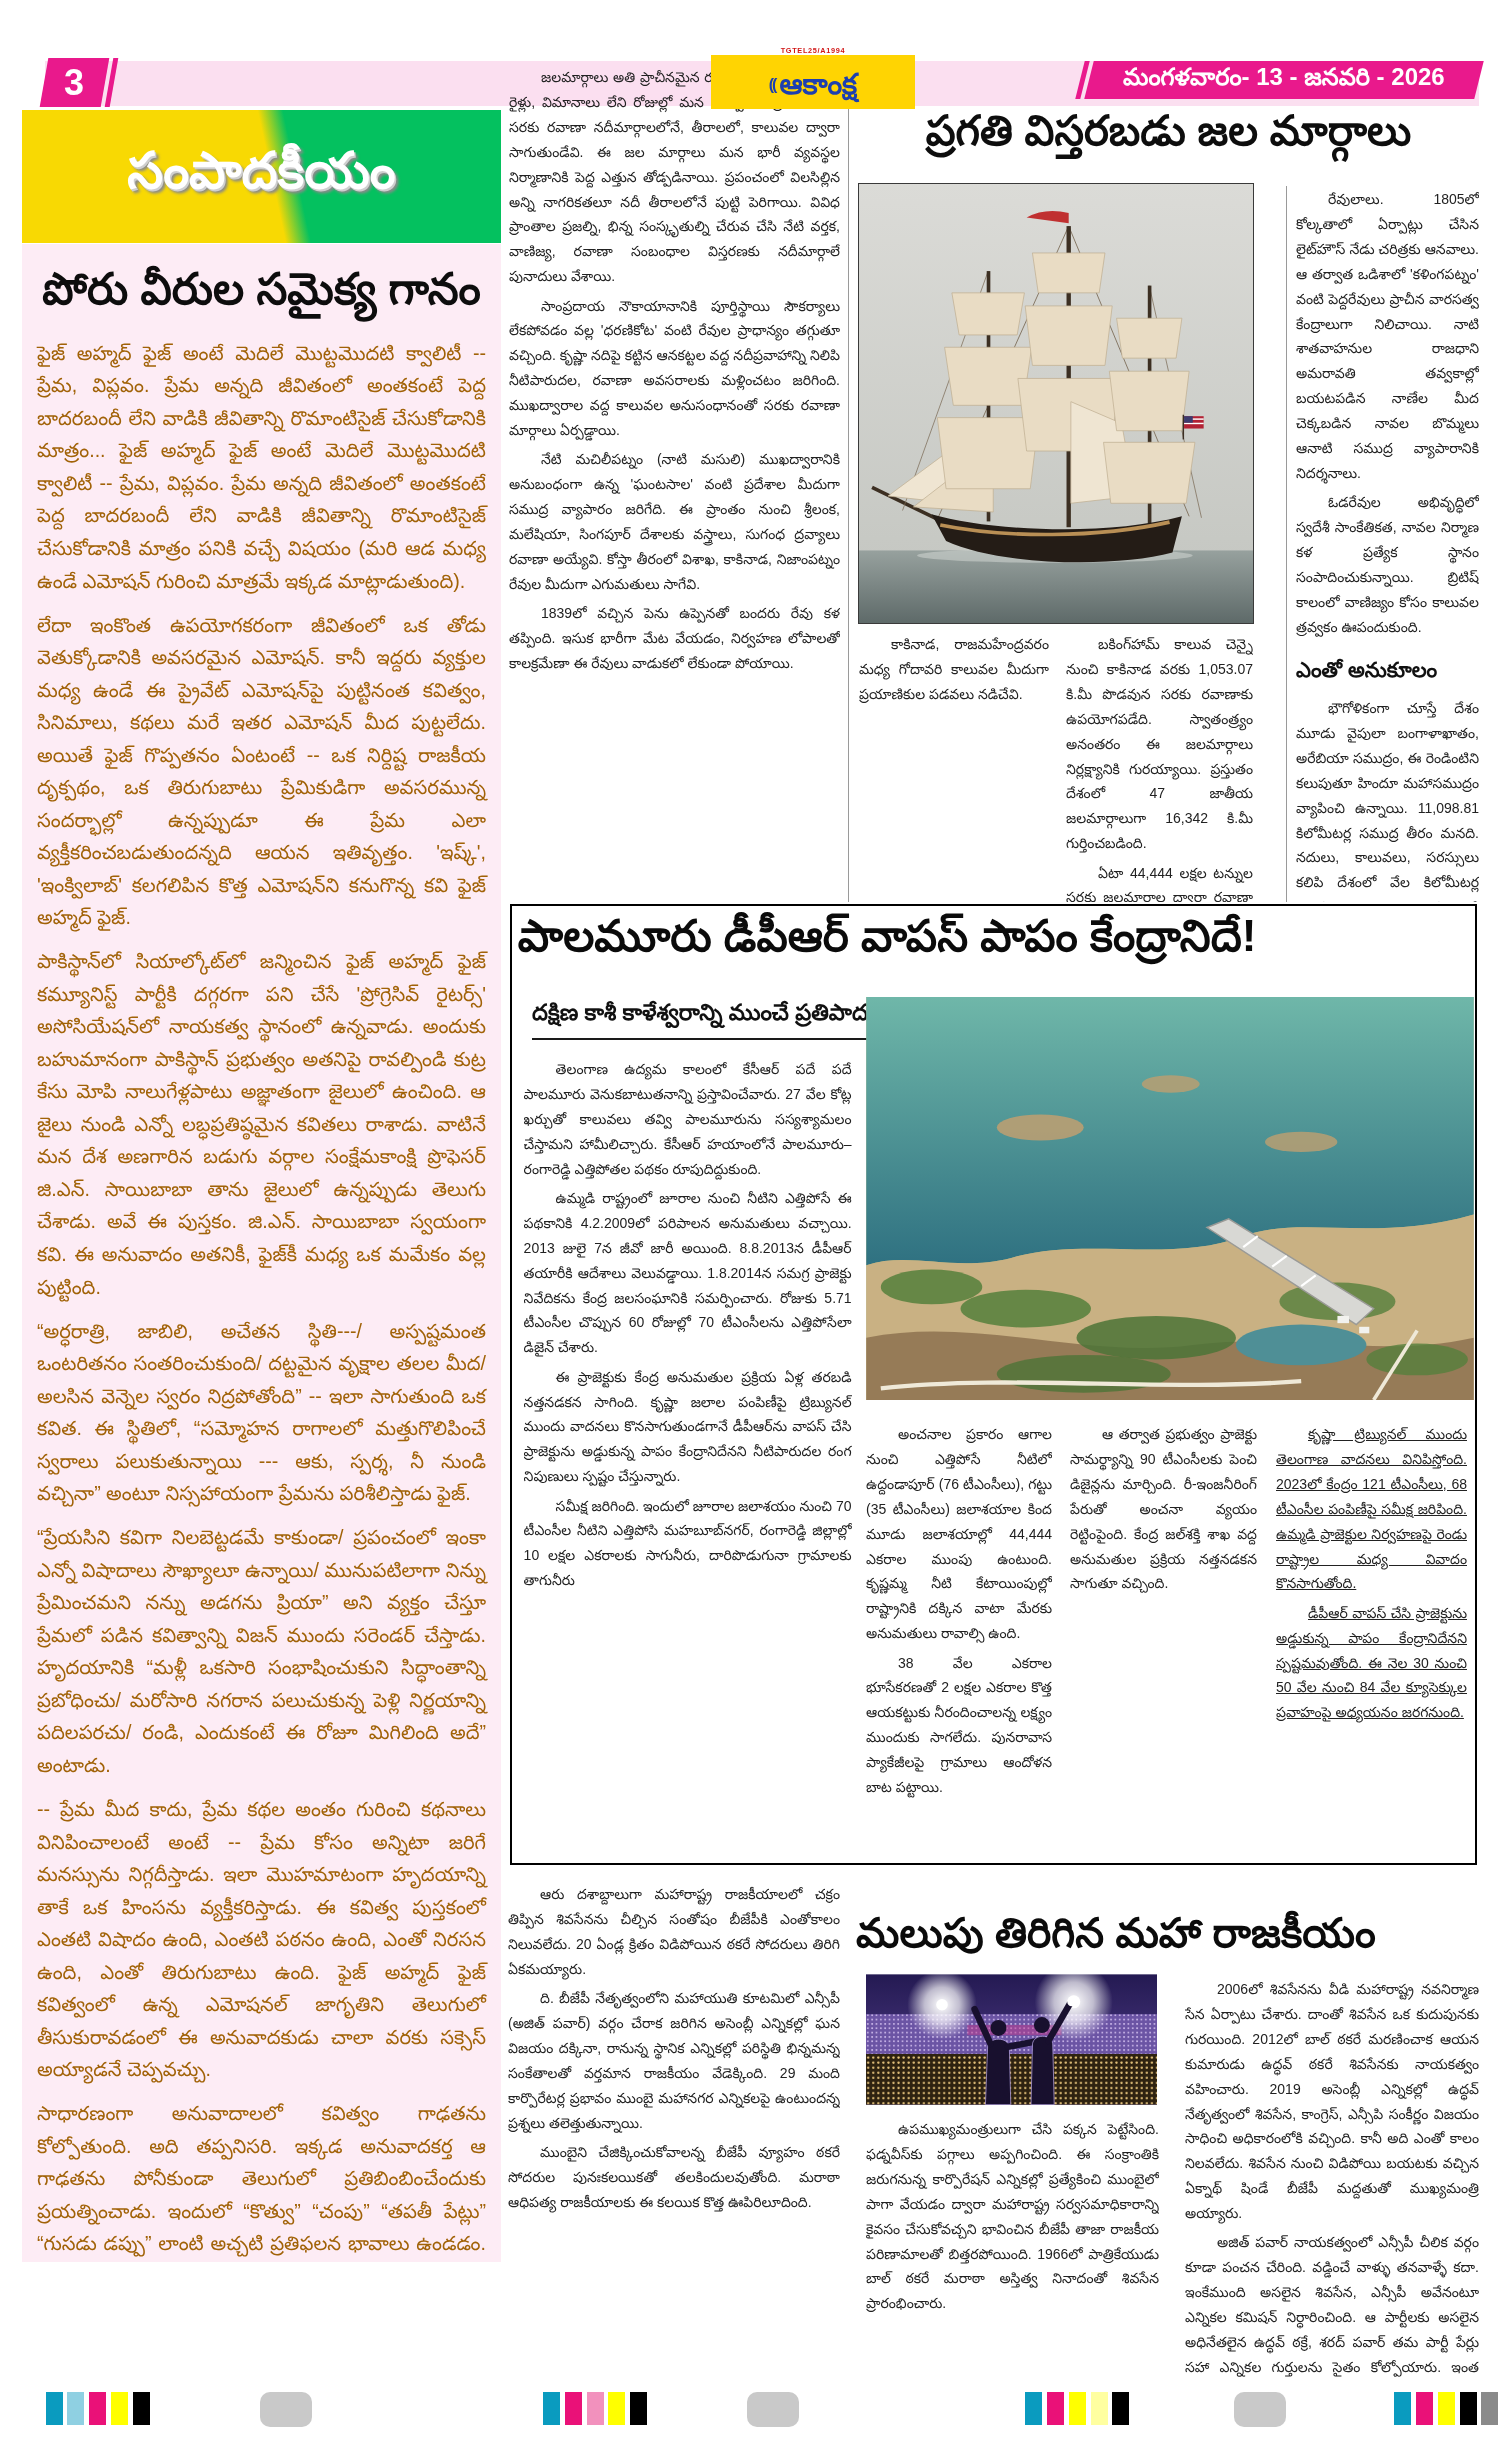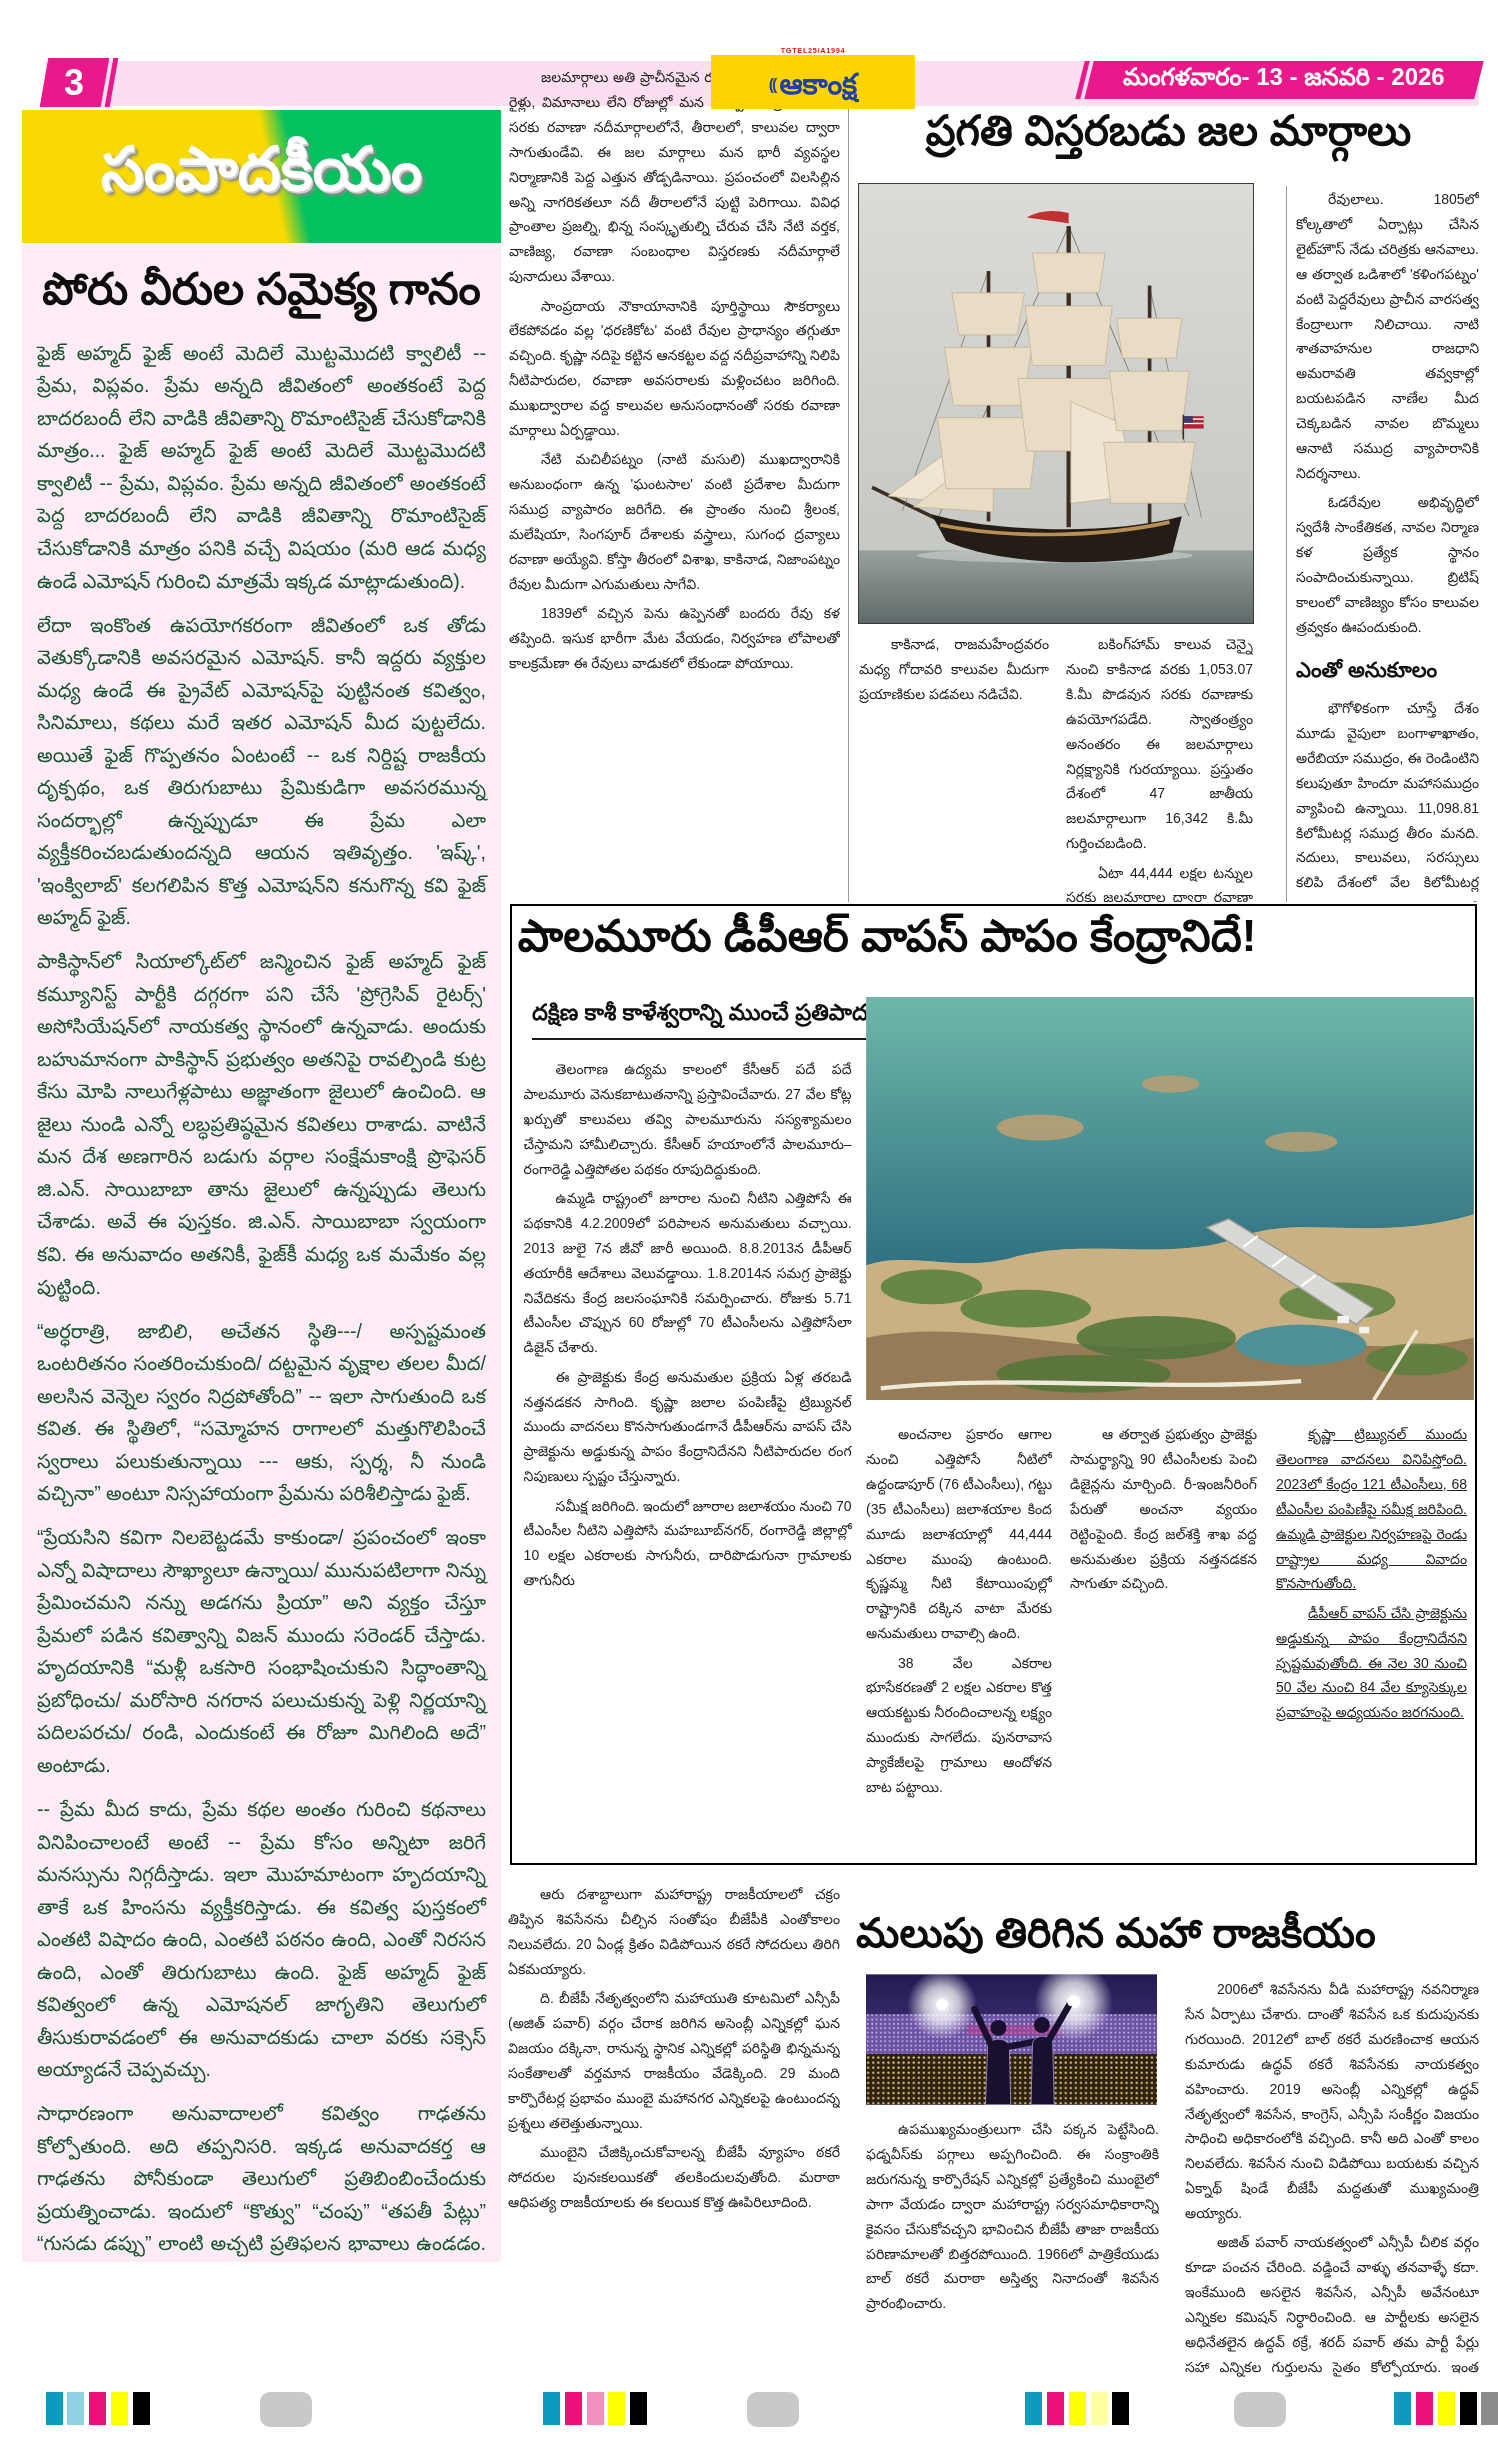--- a/index.html
+++ b/index.html
@@ -18,26 +18,26 @@
   .masthead .emblem{font-size:16px;font-weight:800;color:#1d3fb0;letter-spacing:-2.2px;}
   .masthead svg{margin-top:2.2px;}
   .date-box{position:absolute;left:1089px;top:61px;width:390px;height:38px;background:#e9198c;
             transform:skewX(-14deg);display:flex;align-items:center;justify-content:center;z-index:3;}
   .date-box::before{content:'';position:absolute;left:-8.7px;top:0;bottom:0;width:4.4px;background:#e9198c;}
   .date-box span{color:#ffffff;font-size:24px;font-weight:800;transform:skewX(14deg);white-space:nowrap;}
   
   .ed-banner{position:absolute;left:22px;top:110px;width:479px;height:133px;
              background:linear-gradient(78deg,#f8d903 0%,#f8d903 52%,#04c15f 57%,#04c15f 100%);
              display:flex;align-items:center;justify-content:center;}
-  .ed-banner span{color:#ffffff;font-size:61px;font-weight:800;
+  .ed-banner span{color:#ffffff;font-size:51px;font-weight:800;
                   text-shadow:1.5px 1.5px 0 #cfcfcf,3.6px 3.6px 2.9px #8a8a8a;}
   .ed-box{position:absolute;left:22px;top:244px;width:479px;height:2018px;background:#fdecf5;
           overflow:hidden;box-sizing:border-box;padding:13px 15px;}
   .ed-headline{font-size:44px;font-weight:800;color:#0d0d0d;text-align:center;margin:7.3px 0 22px;line-height:1.15;}
-  .ed-box p{font-size:19.6px;line-height:1.66;text-align:justify;margin:0 0 11.6px;color:#14532d;}
+  .ed-box p{font-size:19.6px;line-height:1.66;text-align:justify;margin:0 0 11.6px;color:#a16207;}
   
   .newscol{position:absolute;overflow:hidden;font-size:14px;line-height:1.78;text-align:justify;color:#222;}
   .newscol p{margin:0 0 4.4px;text-indent:32px;}
   .vline{position:absolute;width:0.7px;background:#9a9a9a;}
   
   .water-headline{position:absolute;left:858px;top:107px;width:621px;height:67px;
                   font-size:42px;font-weight:800;color:#0d0d0d;text-align:center;white-space:nowrap;}
   .photo{position:absolute;overflow:hidden;}
   .ship-photo{left:858px;top:183px;width:394px;height:439px;border:1.5px solid #3a3a3a;box-sizing:content-box;}
   .water-subhead{font-size:21px;font-weight:800;color:#111;text-indent:0;margin:11.6px 0 7.3px;}

